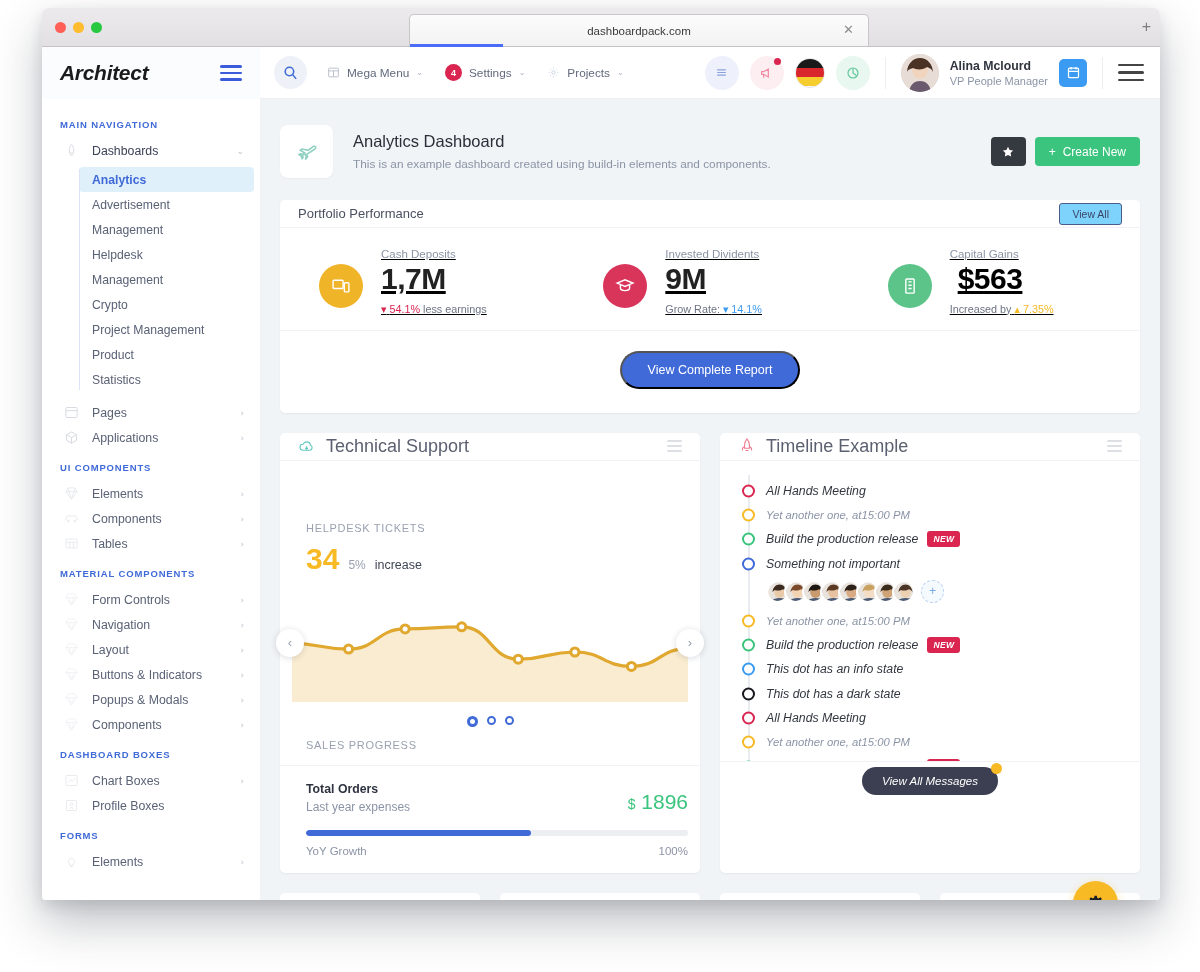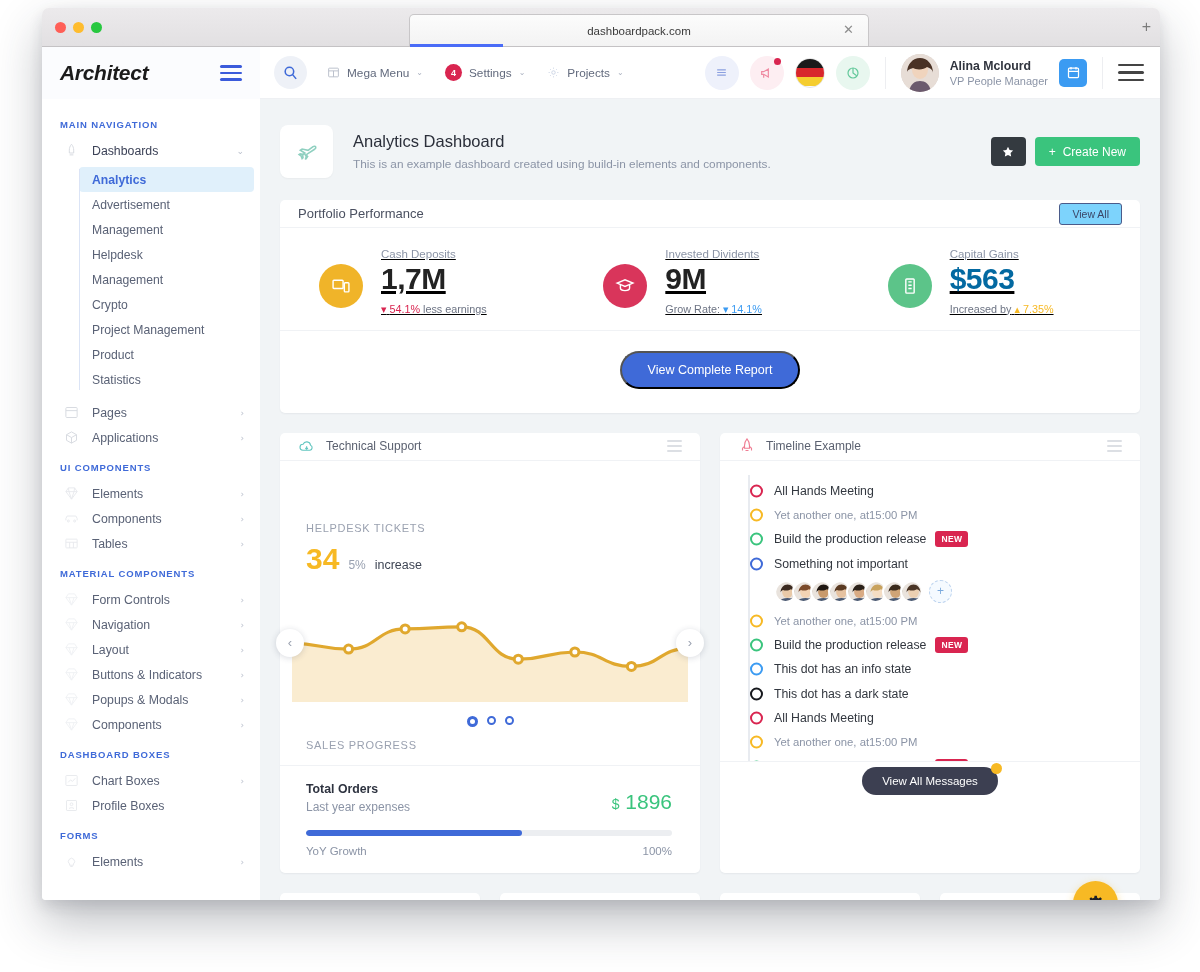--- a/index.html
+++ b/index.html
@@ -198,39 +198,39 @@
     padding: 0 14px; cursor: pointer;
   }
 
   .card { background: #fff; border-radius: 5px; box-shadow: 0 1px 2px rgba(30,40,70,.06); }
 
   .card-head {
     height: 28px; display: flex; align-items: center;
     padding: 0 18px; border-bottom: 1px solid #f0f2f5;
   }
   .card-title { font-size: 13px; color: #4a5060; }
-  .card-title.sm { font-size: 12px; color: #5b6170; }
+  .card-title.sm { font-size: 18px; color: #5b6170; }
   .btn-outline {
     margin-left: auto; border: 1px solid #4b5b8a; border-radius: 3px;
     font-size: 10.5px; color: #3b4566; padding: 4px 12px; background: #7dd3fc; cursor: pointer;
   }
   .card-menu { margin-left: auto; width: 15px; cursor: pointer; display: flex; flex-direction: column; gap: 2.5px; }
   .card-menu span { height: 2.6px; background: #dcdfe4; display: block; border-radius: 1px; }
 
   
   .portfolio-body { display: flex; padding: 20px 0 14px 7px; text-decoration: underline; }
   .pf-col { flex: 1; display: flex; align-items: flex-start; padding-left: 32px; }
   .pf-ico {
     width: 44px; height: 44px; border-radius: 50%; flex: 0 0 44px;
     display: flex; align-items: center; justify-content: center; margin-right: 18px;
     margin-top: 16px;
   }
   .pf-label { font-size: 11.5px; color: #8b94a6; }
   .pf-value { font-size: 30px; font-weight: bold; color: #222; line-height: 1.25; letter-spacing: -.5px; }
-  .pf-value.green { color: #0369a1; }
+  .pf-value.green { color: #000000; margin-left: 8px; }
   .pf-note { font-size: 10.8px; color: #6c7383; margin-top: 5px; }
   .up { color: #f7b924; } .down-r { color: #d92550; } .down-b { color: #3b9bf2; }
 
   .report-wrap { display: flex; justify-content: center; padding: 20px 0 24px 0; border-top: 1px solid #f0f2f5; }
   .btn-report {
     background: #3f6ad8; color: #fff; font-size: 12.5px;
     border-radius: 20px; padding: 10px 26px; cursor: pointer;
   }
 
   
@@ -253,33 +253,33 @@
   .arrow-l { left: -16px; } .arrow-r { right: -16px; }
 
   .dots { display: flex; justify-content: center; gap: 9px; padding: 14px 0 12px 0; }
   .dots i {
     width: 9px; height: 9px; border-radius: 50%; display: block;
     border: 2px solid #3f6ad8; cursor: pointer;
   }
   .dots i.on { width: 11px; height: 11px; border-width: 3px; }
 
   .sp-label { font-size: 11px; color: #9aa1b0; letter-spacing: .7px; padding: 0 0 14px 26px; border-bottom: 1px solid #f0f2f5; }
-  .sp-body { padding: 16px 28px 16px 26px; }
+  .sp-body { padding: 16px 12px 16px 26px; }
   .sp-row { display: flex; align-items: flex-end; }
   .sp-title { font-size: 12.3px; font-weight: bold; color: #2e3340; }
   .sp-sub { font-size: 12px; color: #8b94a6; margin-top: 4px; }
   .sp-amt { margin-left: auto; font-size: 21px; color: #3ac47d; font-weight: normal; }
   .sp-amt small { font-size: 14px; }
   .bar { height: 6px; background: #eceef1; border-radius: 3px; margin-top: 16px; overflow: hidden; }
   .bar i { display: block; height: 100%; background: #3f6ad8; border-radius: 3px; }
   .bar-foot { display: flex; margin-top: 9px; font-size: 11.5px; color: #8b94a6; }
   .bar-foot span:last-child { margin-left: auto; }
 
   
-  .tl-body { padding: 18px 0 10px 8px; position: relative; height: 340px; overflow: hidden; }
+  .tl-body { padding: 18px 0 10px 0; position: relative; height: 340px; overflow: hidden; font-style: italic; }
   .tl-line { position: absolute; left: 28px; top: 14px; bottom: 0; width: 2px; background: #e8ebf0; }
   .tl-item { position: relative; padding: 0 0 0 46px; height: 24.3px; display: flex; align-items: center; }
   .tl-dot {
     position: absolute; left: 22px; top: 50%; transform: translateY(-50%);
     width: 13px; height: 13px; border-radius: 50%;
     background: #fff; border: 2.4px solid #d92550;
   }
   .tl-text { font-size: 12.3px; color: #32373f; }
   .tl-text.muted { font-size: 11.3px; color: #8b94a6; }
   .tl-time { color: #3ac47d; }

